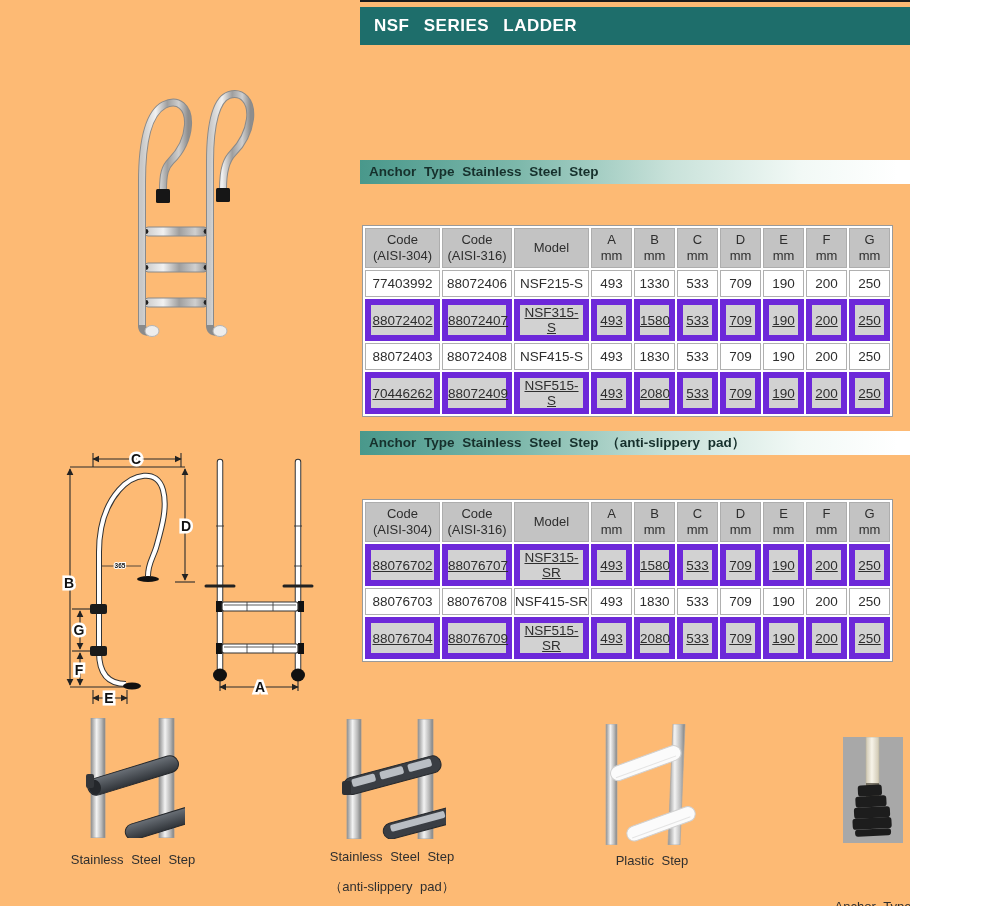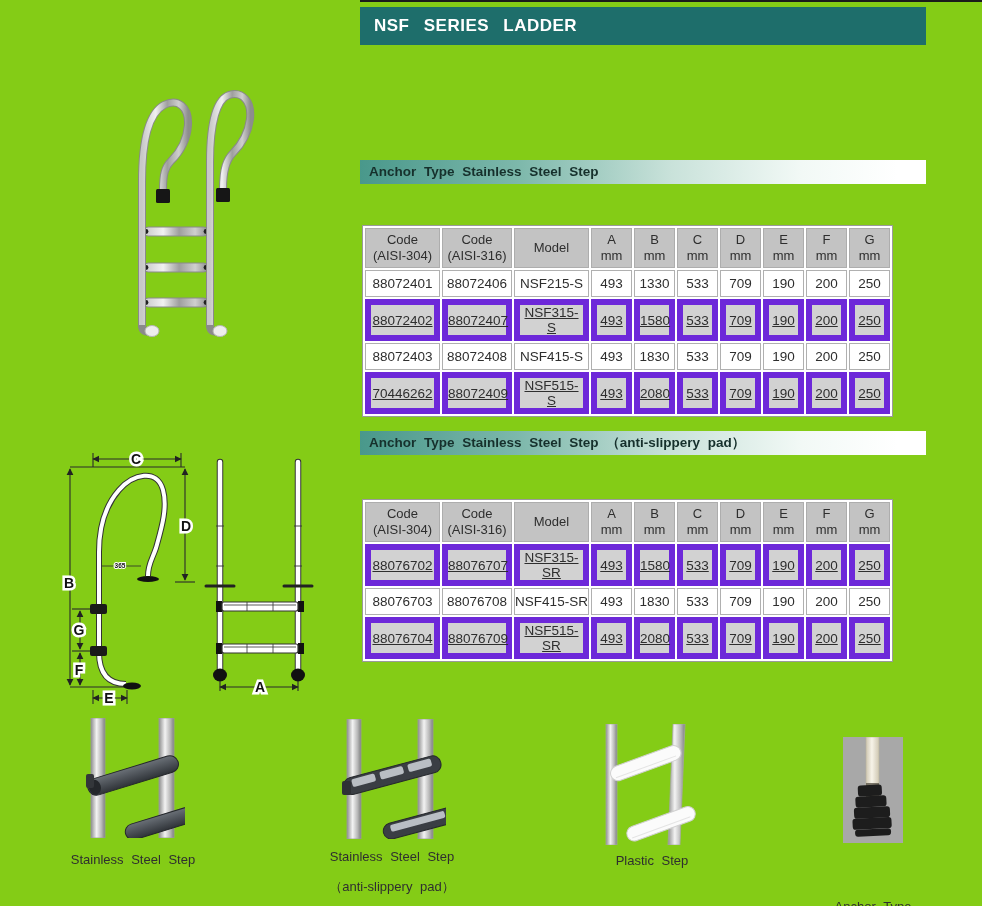--- a/index.html
+++ b/index.html
@@ -1,18 +1,18 @@
 <!DOCTYPE html>
 <html><head>
 <meta charset="utf-8">
 <style>
   * { margin:0; padding:0; box-sizing:border-box; }
   html,body { background:#fff; }
   .page {
-    position:relative; width:982px; height:906px; background:#84cc16;
+    position:relative; width:910px; height:906px; background:#fdba74;
     font-family:"Liberation Sans", sans-serif; overflow:hidden; color:#333;
   }
   .top-rule { position:absolute; left:360px; top:0; width:622px; height:2px; background:#1b1b1b; }
   .title-bar {
     position:absolute; left:360px; top:7px; width:566px; height:38px;
     background:#1e6e6b; color:#ffffff; font-weight:bold; font-size:17px;
     line-height:38px; padding-left:14px; letter-spacing:0.5px; word-spacing:9px;
   }
   .intro {
     position:absolute; left:360px; top:57px; width:568px;
@@ -166,21 +166,21 @@
               <div>mm</div>
             </th>
             <th>
               <div>G</div>
               <div>mm</div>
             </th>
           </tr>
         </thead>
         <tbody>
           <tr>
-            <td>88072401</td>
+            <td>77403992</td>
             <td>88072406</td>
             <td>NSF215-S</td>
             <td>493</td>
             <td>1330</td>
             <td>533</td>
             <td>709</td>
             <td>190</td>
             <td>200</td>
             <td>250</td>
           </tr>

